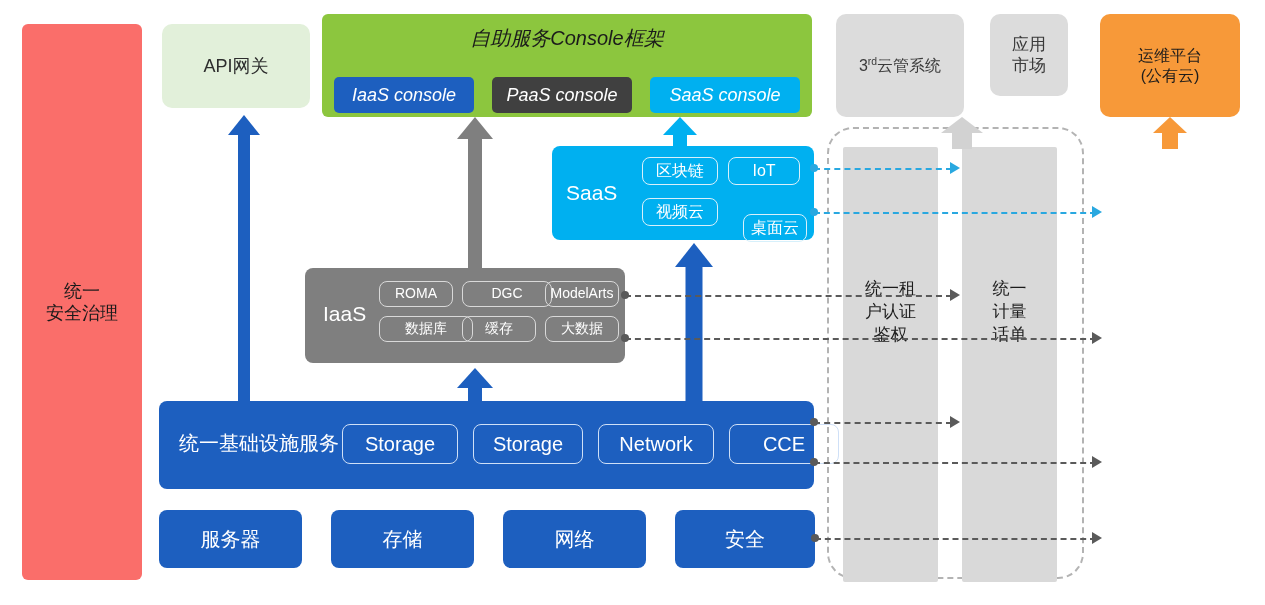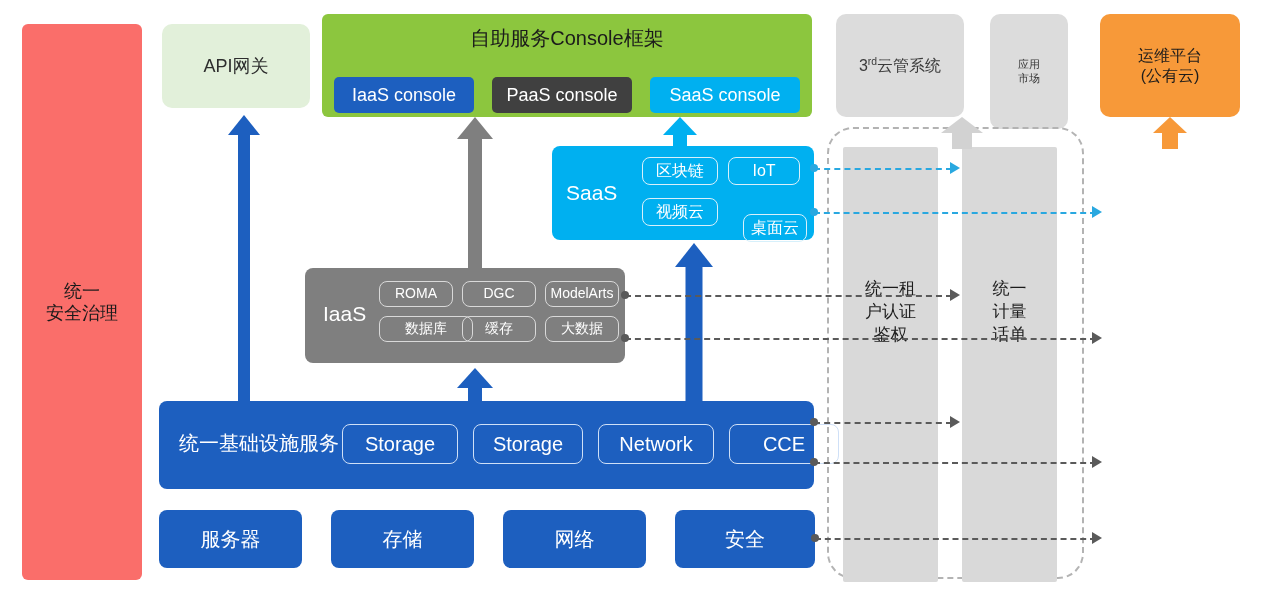--- a/index.html
+++ b/index.html
@@ -41,20 +41,21 @@
     font-size:18px;
   }
   
   #console-frame{
     left:322px; top:14px; width:490px; height:103px;
     background:#8dc63f;
     background:#8cc63e;
     border-radius:6px;
     display:block;
     padding:0;
+    font-style:italic;
   }
   #console-title{
     position:absolute; left:0; top:12px; width:100%;
     text-align:center; font-size:20px; color:#1b1b1b;
   }
   .console-pill{
     position:absolute;
     top:63px;
     height:36px;
     border-radius:5px;
@@ -67,22 +68,22 @@
   #pill-iaas{ left:12px;  width:140px; background:#1d5fbf; }
   #pill-paas{ left:170px; width:140px; background:#404040; }
   #pill-saas{ left:328px; width:150px; background:#00b0f0; }
 
   
   #third-party{
     left:836px; top:14px; width:128px; height:103px;
     background:#dcdcdc; color:#3a3a3a; font-size:16px;
   }
   #app-market{
-    left:990px; top:14px; width:78px; height:115px;
-    background:#dcdcdc; color:#3a3a3a; font-size:11px;
+    left:990px; top:14px; width:78px; height:82px;
+    background:#dcdcdc; color:#3a3a3a; font-size:17px;
   }
   
   #ops-top{
     left:1100px; top:14px; width:140px; height:103px;
     background:#f79939; color:#1b1b1b; font-size:16px;
   }
   #ops-col{
     left:1100px; top:145px; width:140px; height:435px;
     background:#f79939; color:#1b1b1b; font-size:18px;
     border-radius:8px;
@@ -127,21 +128,21 @@
   .paas-chip{
     position:absolute;
     height:26px;
     border:1.4px solid #d9d9d9;
     border-radius:8px;
     display:flex; align-items:center; justify-content:center;
     color:#ffffff; font-size:14px;
     box-sizing:border-box;
   }
   #chip-roma{      left:74px;  top:13px; width:74px; }
-  #chip-dgc{       left:157px; top:13px; width:74px; }
+  #chip-dgc{       left:157px; top:13px; width:90px; }
   #chip-modelarts{ left:240px; top:13px; width:74px; }
   #chip-db{        left:74px;  top:48px; width:94px; }
   #chip-cache{     left:157px; top:48px; width:74px; }
   #chip-bigdata{   left:240px; top:48px; width:74px; }
 
   
   #iaas-bar{
     left:159px; top:401px; width:655px; height:88px;
     background:#1d5fbf;
     border-radius:8px;

